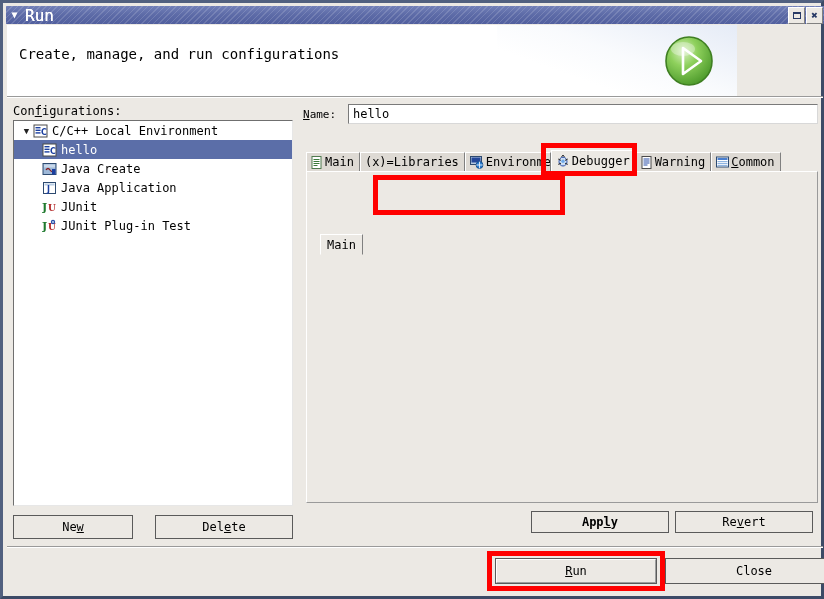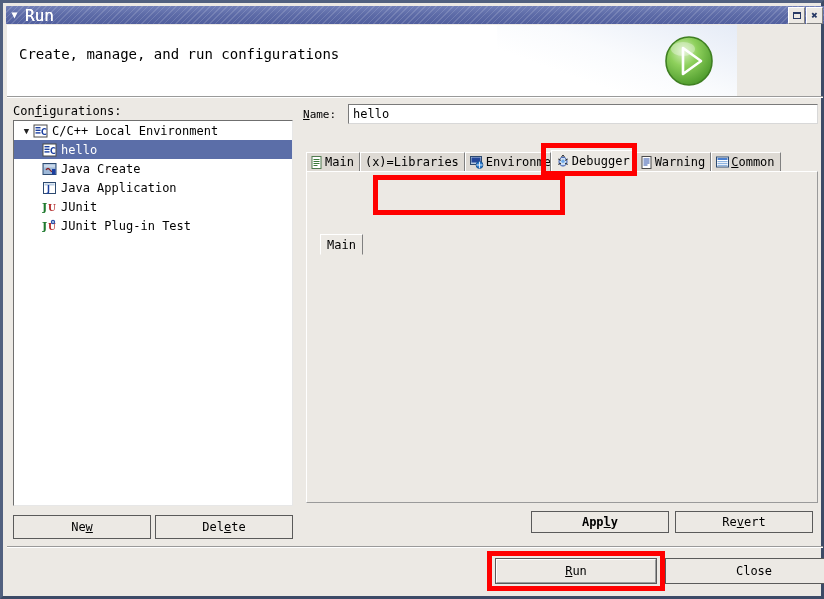--- a/index.html
+++ b/index.html
@@ -249,21 +249,21 @@
   .btn {
     position: absolute; box-sizing: border-box;
     background: #ece9e4;
     border: 1px solid #ffffff;
     border-right-color: #808080; border-bottom-color: #808080;
     outline: 1px solid #5a5a5a; outline-offset: -1px;
     display: flex; align-items: center; justify-content: center;
     font-size: 12px;
   }
   .btn u { text-decoration: underline; }
-  .btn-new    { left: 10px;  top: 512px; width: 138px; height: 24px; }
+  .btn-new    { left: 10px;  top: 512px; width: 120px; height: 24px; }
   .btn-delete { left: 152px; top: 512px; width: 138px; height: 24px; }
   .btn-apply  { left: 528px; top: 508px; width: 138px; height: 22px; font-weight: bold; }
   .btn-revert { left: 672px; top: 508px; width: 138px; height: 22px; }
   .btn-run    { left: 492px; top: 555px; width: 162px; height: 26px;
                 border: 2px solid #ffffff; border-right-color: #9d9d9d; border-bottom-color: #9d9d9d; }
   .btn-close  { left: 662px; top: 555px; width: 178px; height: 26px; }
 
   .bottom-sep {
     position: absolute; left: 4px; top: 543px; width: 816px; height: 2px;
     border-top: 1px solid #9a9a9a; border-bottom: 1px solid #ffffff;

